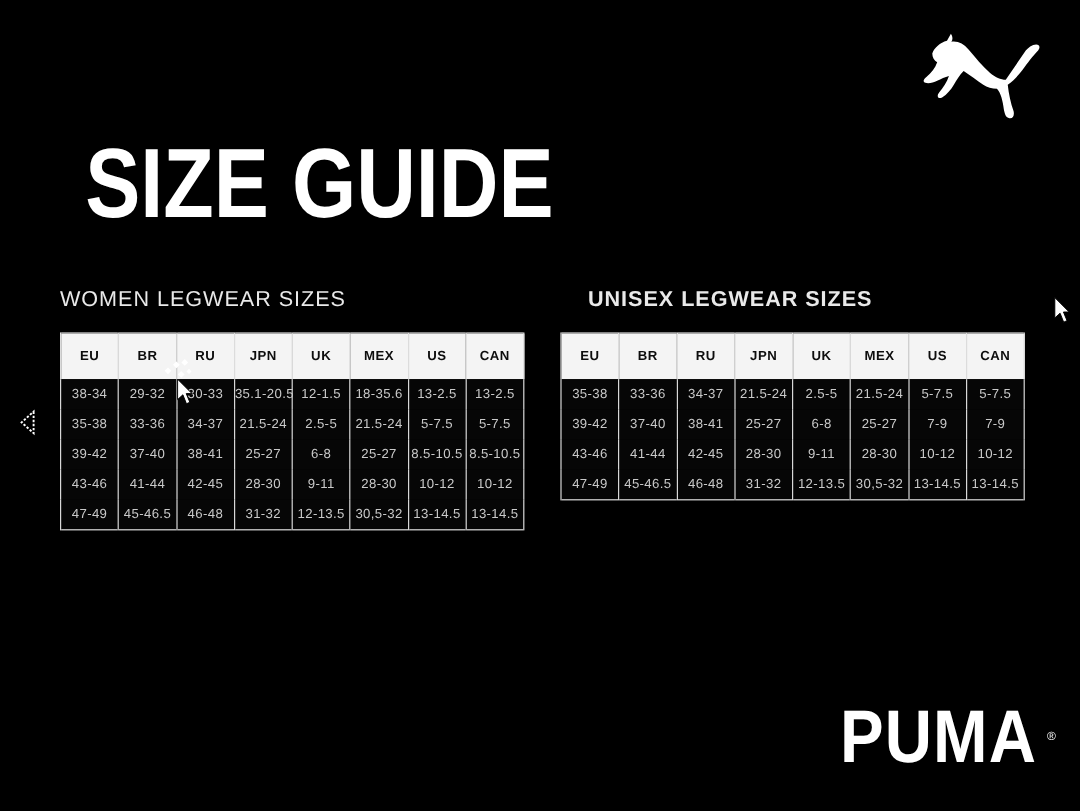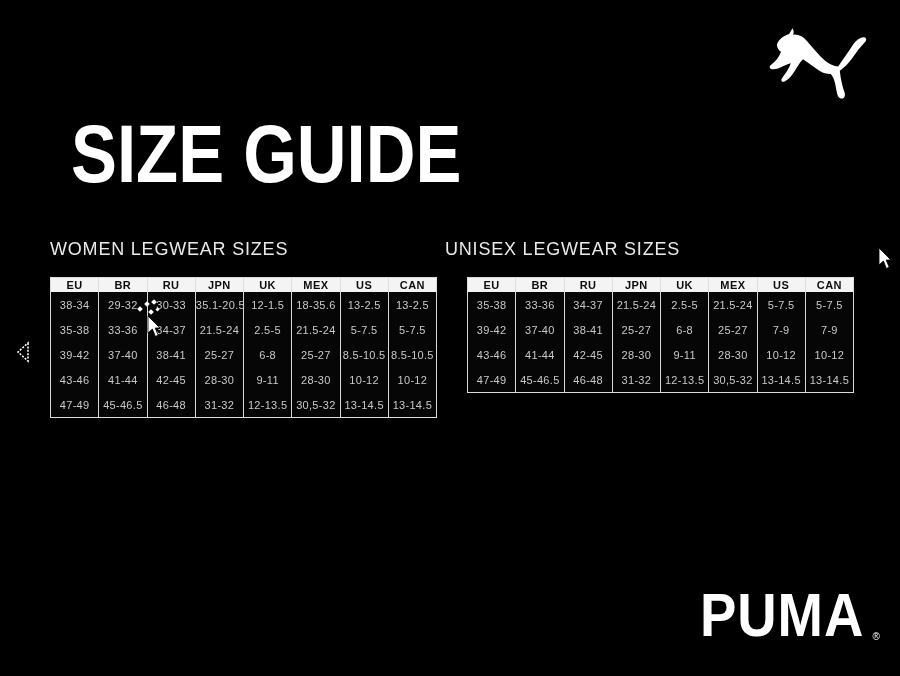--- a/index.html
+++ b/index.html
@@ -31,38 +31,38 @@
   .section-title{
     position:absolute;
     top:239px;
     font-size:18px;
     color:#e9e9e9;
     letter-spacing:0.8px;
     font-weight:400;
     white-space:nowrap;
   }
   .section-title.women{ left:50px; }
-  .section-title.unisex{ left:445px; }
+  .section-title.unisex{ left:490px;font-weight:bold; }
 
   .size-table{
     position:absolute;
     top:277px;
     width:387px;
     border-collapse:collapse;
     table-layout:fixed;
     border:1px solid #dcdcdc;
   }
   .size-table.women{ left:50px; }
   .size-table.unisex{ left:467px; }
   .size-table th{
     background:#f4f4f4;
     color:#0d0d0d;
     font-size:11px;
     font-weight:700;
-    height:14px;
+    height:38px;
     padding:0;
     text-align:center;
     border-left:1px solid #dcdcdc;
     border-right:1px solid #dcdcdc;
     letter-spacing:0.4px;
   }
   .size-table td{
     color:#c9c9c9;
     background:#060606;
     font-size:11px;
@@ -74,21 +74,21 @@
     border-top:none;
     border-bottom:none;
     letter-spacing:0.3px;
     white-space:nowrap;
   }
 
   .wordmark-wrap{
     position:absolute;
     left:700px; top:586px;
     display:flex;
-    align-items:flex-end;
+    align-items:center;
   }
   .wordmark{
     font-size:62px;
     font-weight:700;
     color:#fff;
     line-height:0.92;
     letter-spacing:1px;
     transform:scaleX(0.88);
     transform-origin:left bottom;
     white-space:nowrap;

